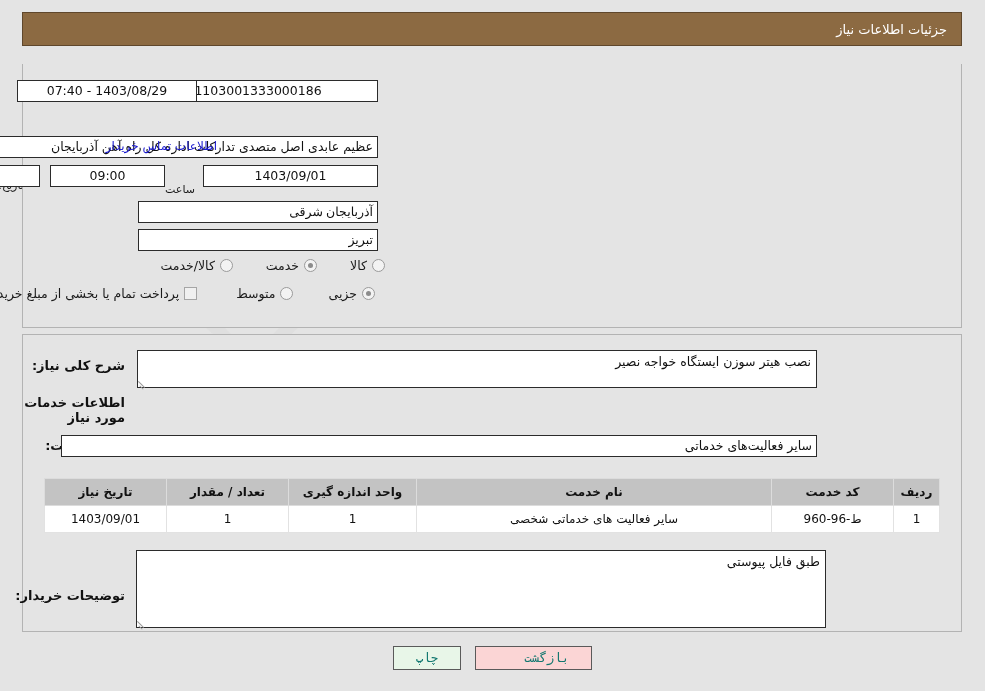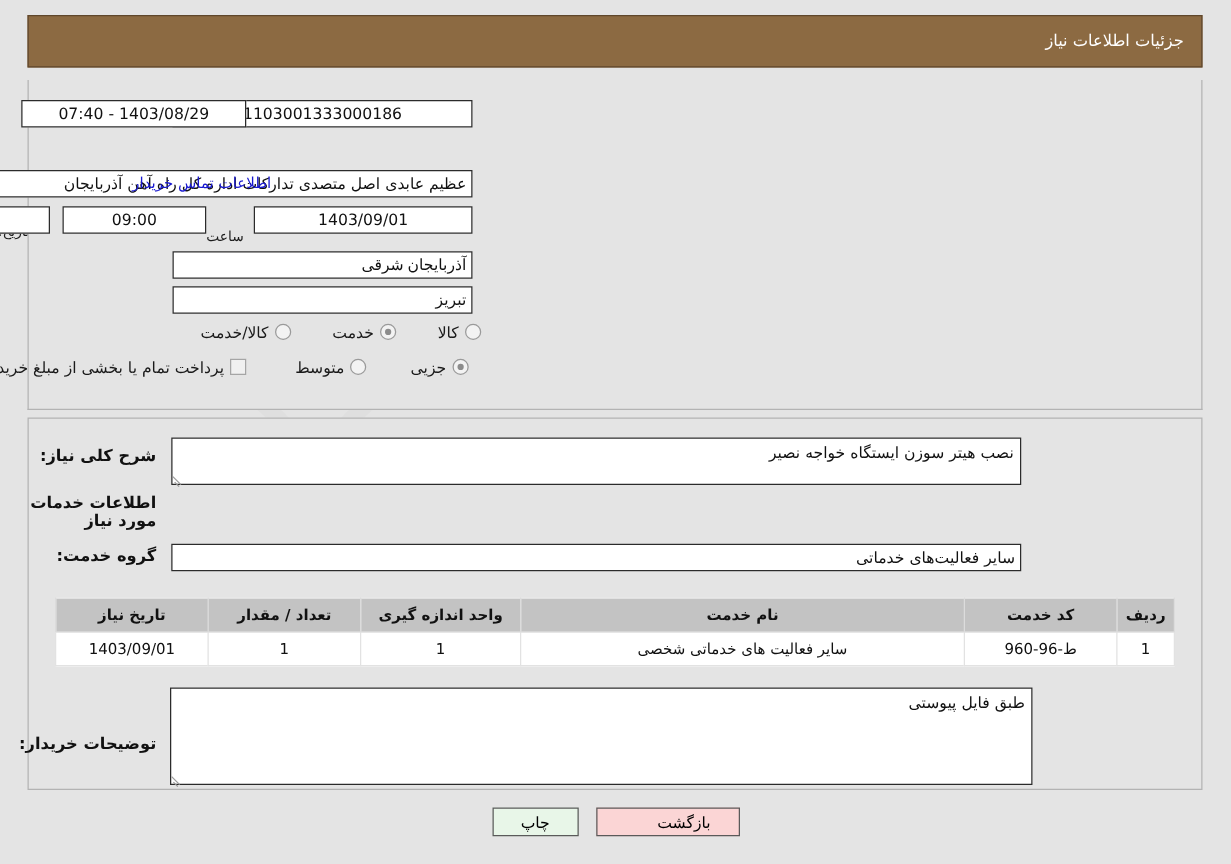--- a/index.html
+++ b/index.html
@@ -50,21 +50,21 @@
     left: 214px; top: 22px;
     width: 76px; height: 94px;
     background: #e4e4e4;
     clip-path: polygon(50% 0%, 100% 16%, 100% 58%, 50% 100%, 0% 58%, 0% 16%);
   }
 
   
   .titlebar {
     position: absolute;
     left: 22px; top: 12px;
-    width: 940px; height: 42px;
+    width: 940px; height: 34px;
     background: #8c6a42;
     border: 1px solid #5f472c;
     color: #ffffff;
     font-size: 13px;
     display: flex;
     align-items: center;
     justify-content: flex-start;
     padding: 0 14px;
     z-index: 2;
   }
@@ -180,22 +180,22 @@
   
   .btnbar {
     position: absolute; left: 0; top: 646px; width: 985px;
     display: flex; justify-content: center; gap: 14px; z-index: 3;
   }
   .btn {
     border: 1px solid #5a5a5a;
     font-size: 12.5px;
     padding: 3px 22px;
     cursor: pointer;
-    font-family: Liberation Sans, sans-serif;
-    color: #000000;
+    font-family: Liberation Mono, monospace;
+    color: #0f766e;
   }
   .btn-print  { background: #e8f6e8; }
   .btn-back   { background: #fbd5d5; padding-left: 48px; }
 
   .sec-title { position: absolute; font-weight: bold; font-size: 13px; color: #111; }
 </style>
 </head>
 <body>
 
 <div id="root">
@@ -276,21 +276,21 @@
 
   <div class="panel" id="panel-mid"></div>
 
   <div class="sec-title" style="right:860px; top:358px; z-index:2;">شرح کلی نیاز:</div>
   <textarea class="area" readonly="" style="position: absolute; right: 168px; top: 350px; width: 680px; height: 38px; z-index: 2;">نصب هیتر سوزن ایستگاه خواجه نصیر</textarea>
   <div class="resize-grip" style="right:838px; top:378px; z-index:3;"></div>
 
   <div class="sec-title" style="right:860px; top:395px; z-index:2;">اطلاعات خدمات مورد نیاز</div>
 
   <div class="sec-title" style="right:860px; top:438px; z-index:2;">گروه خدمت:</div>
-  <div class="field f-right" style="position:absolute; right:168px; top:435px; width:680px; z-index:2;">سایر فعالیت‌های خدماتی</div>
+  <div class="field f-right" style="position:absolute; right:168px; top:435px; width:756px; z-index:2;">سایر فعالیت‌های خدماتی</div>
 
   <div class="tbl-wrap">
     <table class="grid">
       <thead>
         <tr>
           <th style="width:46px;">ردیف</th>
           <th style="width:122px;">کد خدمت</th>
           <th>نام خدمت</th>
           <th style="width:128px;">واحد اندازه گیری</th>
           <th style="width:122px;">تعداد / مقدار</th>

